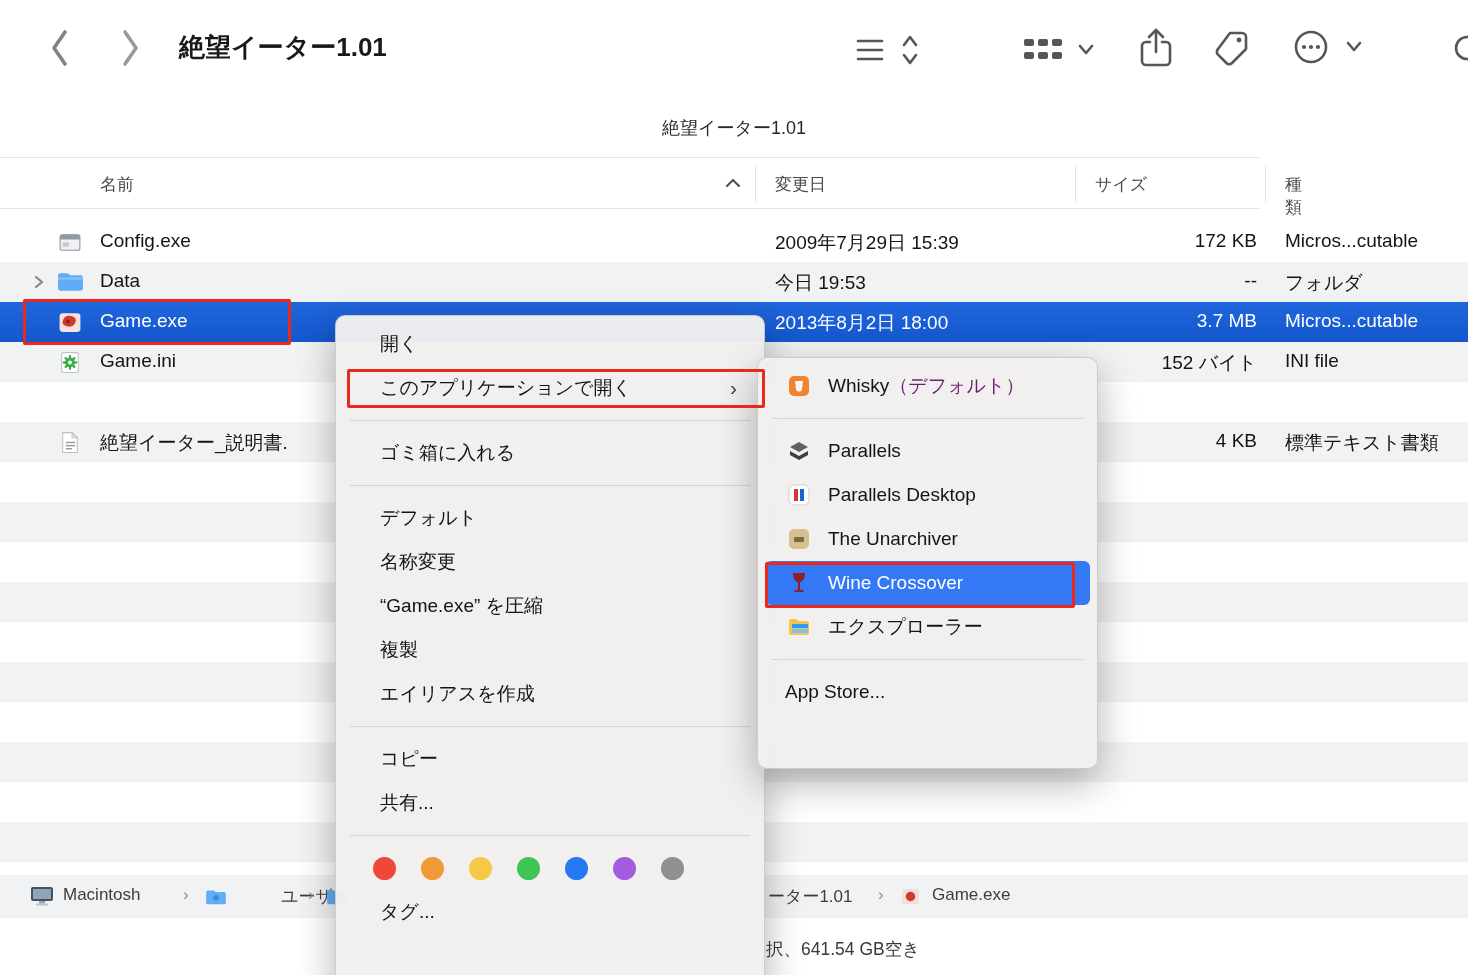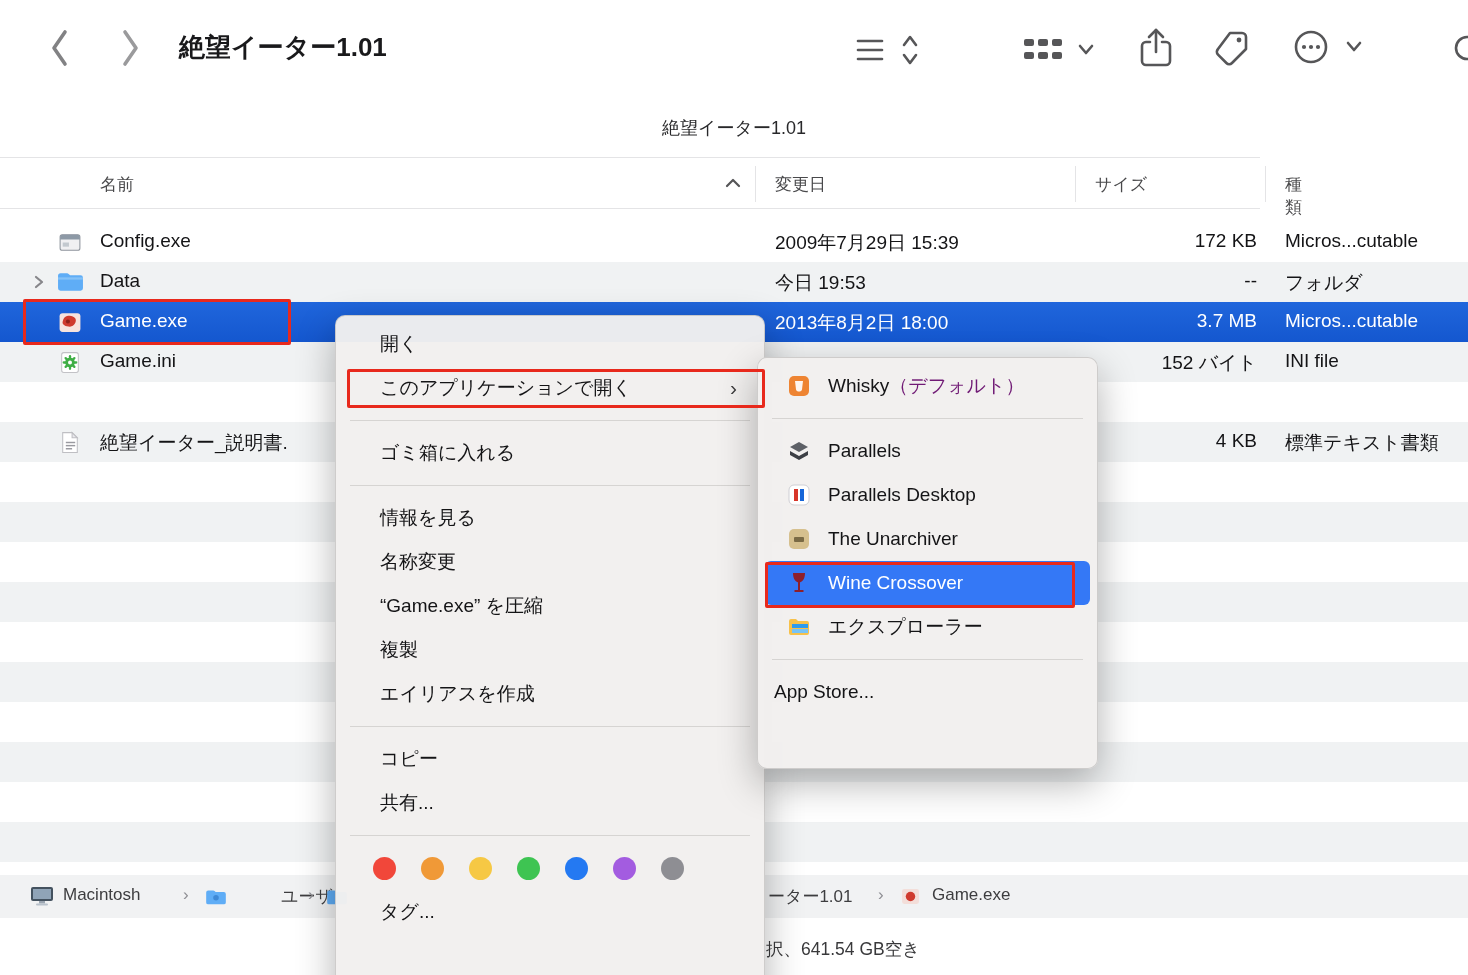--- a/index.html
+++ b/index.html
@@ -41,21 +41,21 @@
   
   .menu { position:absolute; background:rgba(242,240,238,0.97);
           border:1px solid rgba(0,0,0,0.15); border-radius:10px;
           box-shadow:0 14px 38px rgba(0,0,0,0.3); font-size:19px; color:#141416; }
   .ctx-menu { left:335px; top:315px; width:430px; height:706px; padding-top:6px; z-index:50; }
   .menu-item { height:44px; line-height:44px; padding-left:44px; position:relative; cursor:pointer; white-space:nowrap; }
   .menu-sep { height:1px; background:#d6d4d2; margin:10px 14px; }
   .mi-arrow { position:absolute; left:394px; top:0; font-size:21px; color:#3c3c3e; }
   .sub-menu { left:757px; top:357px; width:341px; height:412px; padding-top:6px; z-index:55; }
   .sub-item { height:44px; line-height:44px; padding-left:70px; position:relative; cursor:pointer; white-space:nowrap; }
-  .sub-item.noicon { padding-left:16px; }
+  .sub-item.noicon { padding-left:27px; }
   .sub-icon { position:absolute; left:30px; top:11px; }
   .sub-item.highlight { background:#3478f6; color:#fff; border-radius:6px; margin:0 7px; padding-left:63px; }
   .sub-item.highlight .sub-icon { left:23px; }
   .muted { color:#701a75; }
   .tag-row { height:44px; display:flex; align-items:center; padding-left:37px; gap:25px; }
   .tag-dot { width:23px; height:23px; border-radius:50%; cursor:pointer; }
 
   
   .anno { position:absolute; border:3px solid #e8291c; z-index:60; pointer-events:none; border-radius:2px; }
   .anno-1 { left:23px;  top:299px; width:268px; height:46px; }
@@ -315,21 +315,21 @@
   <div class="menu-item">
     <span>このアプリケーションで開く</span>
     <span class="mi-arrow">›</span>
   </div>
   <div class="menu-sep"></div>
   <div class="menu-item">
     <span>ゴミ箱に入れる</span>
   </div>
   <div class="menu-sep"></div>
   <div class="menu-item">
-    <span>情報を見る</span>
+    <span>デフォルト</span>
   </div>
   <div class="menu-item">
     <span>名称変更</span>
   </div>
   <div class="menu-item">
     <span>“Game.exe” を圧縮</span>
   </div>
   <div class="menu-item">
     <span>複製</span>
   </div>

